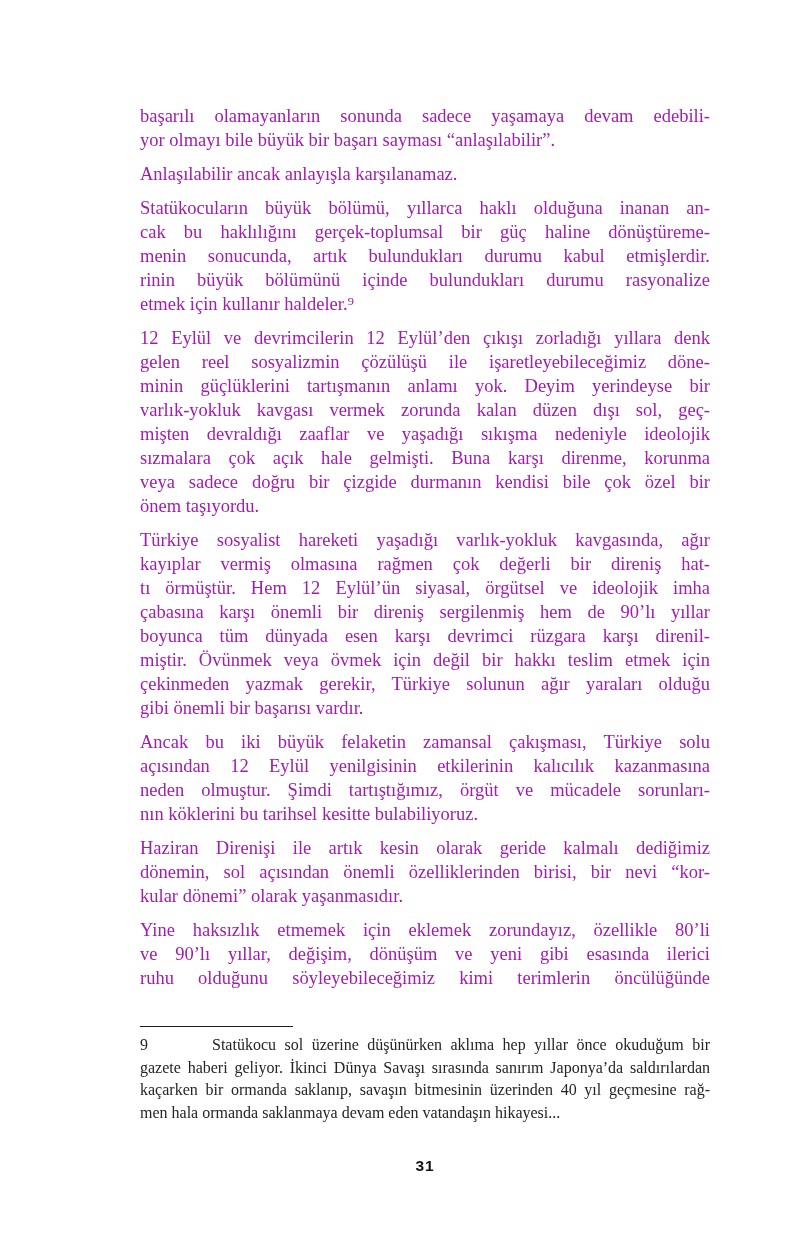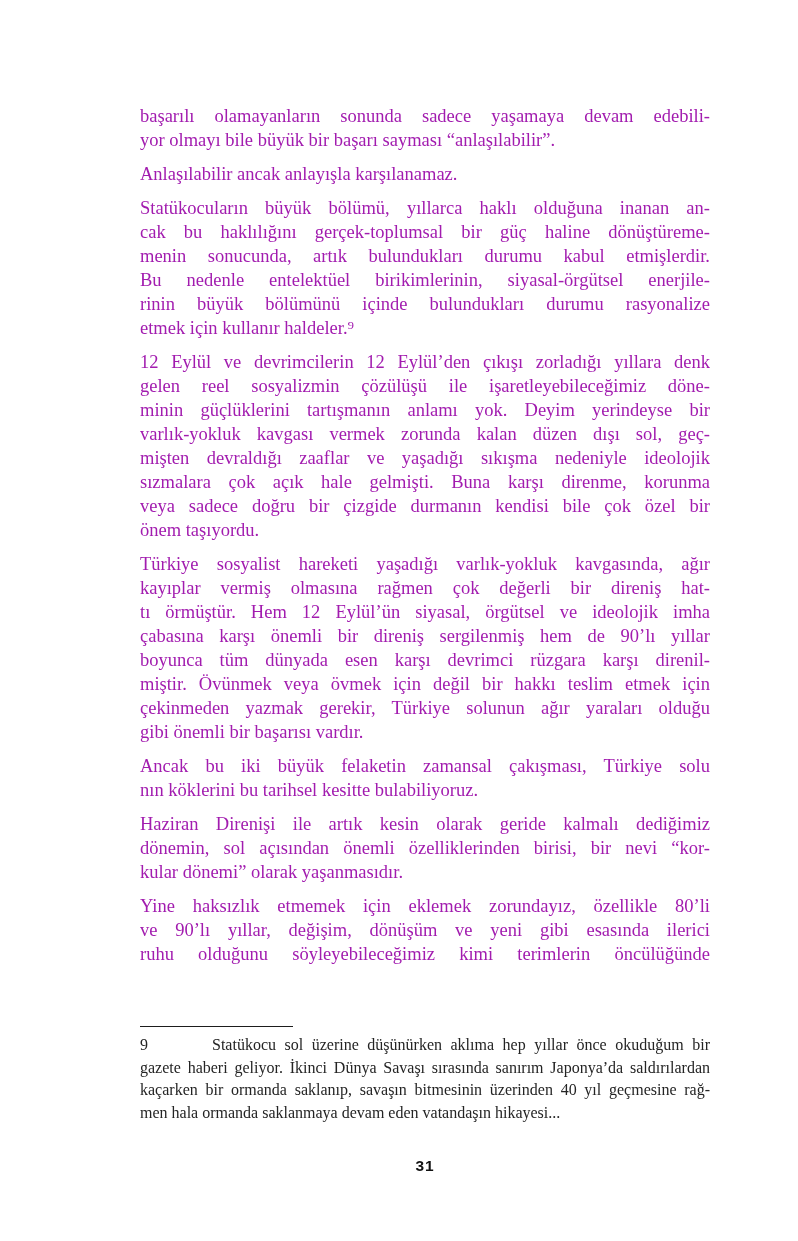--- a/index.html
+++ b/index.html
@@ -72,21 +72,20 @@
         <div class="pline">başarılı olamayanların sonunda sadece yaşamaya devam edebili-</div>
         <div class="pline lastline">yor olmayı bile büyük bir başarı sayması “anlaşılabilir”.</div>
       </div>
       <div class="paragraph">
         <div class="pline lastline">Anlaşılabilir ancak anlayışla karşılanamaz.</div>
       </div>
       <div class="paragraph">
         <div class="pline">Statükocuların büyük bölümü, yıllarca haklı olduğuna inanan an-</div>
         <div class="pline">cak bu haklılığını gerçek-toplumsal bir güç haline dönüştüreme-</div>
         <div class="pline">menin sonucunda, artık bulundukları durumu kabul etmişlerdir.</div>
-        <div class="pline">Bu nedenle entelektüel birikimlerinin, siyasal-örgütsel enerjile-</div>
         <div class="pline">rinin büyük bölümünü içinde bulundukları durumu rasyonalize</div>
         <div class="pline lastline">etmek için kullanır haldeler.⁹</div>
       </div>
       <div class="paragraph">
         <div class="pline">12 Eylül ve devrimcilerin 12 Eylül’den çıkışı zorladığı yıllara denk</div>
         <div class="pline">gelen reel sosyalizmin çözülüşü ile işaretleyebileceğimiz döne-</div>
         <div class="pline">minin güçlüklerini tartışmanın anlamı yok. Deyim yerindeyse bir</div>
         <div class="pline">varlık-yokluk kavgası vermek zorunda kalan düzen dışı sol, geç-</div>
         <div class="pline">mişten devraldığı zaaflar ve yaşadığı sıkışma nedeniyle ideolojik</div>
         <div class="pline">sızmalara çok açık hale gelmişti. Buna karşı direnme, korunma</div>
@@ -98,20 +97,22 @@
         <div class="pline">kayıplar vermiş olmasına rağmen çok değerli bir direniş hat-</div>
         <div class="pline">tı örmüştür. Hem 12 Eylül’ün siyasal, örgütsel ve ideolojik imha</div>
         <div class="pline">çabasına karşı önemli bir direniş sergilenmiş hem de 90’lı yıllar</div>
         <div class="pline">boyunca tüm dünyada esen karşı devrimci rüzgara karşı direnil-</div>
         <div class="pline">miştir. Övünmek veya övmek için değil bir hakkı teslim etmek için</div>
         <div class="pline">çekinmeden yazmak gerekir, Türkiye solunun ağır yaraları olduğu</div>
         <div class="pline lastline">gibi önemli bir başarısı vardır.</div>
       </div>
       <div class="paragraph">
         <div class="pline">Ancak bu iki büyük felaketin zamansal çakışması, Türkiye solu</div>
+        <div class="pline">açısından 12 Eylül yenilgisinin etkilerinin kalıcılık kazanmasına</div>
+        <div class="pline">neden olmuştur. Şimdi tartıştığımız, örgüt ve mücadele sorunları-</div>
         <div class="pline lastline">nın köklerini bu tarihsel kesitte bulabiliyoruz.</div>
       </div>
       <div class="paragraph">
         <div class="pline">Haziran Direnişi ile artık kesin olarak geride kalmalı dediğimiz</div>
         <div class="pline">dönemin, sol açısından önemli özelliklerinden birisi, bir nevi “kor-</div>
         <div class="pline lastline">kular dönemi” olarak yaşanmasıdır.</div>
       </div>
       <div class="paragraph">
         <div class="pline">Yine haksızlık etmemek için eklemek zorundayız, özellikle 80’li</div>
         <div class="pline">ve 90’lı yıllar, değişim, dönüşüm ve yeni gibi esasında ilerici</div>

